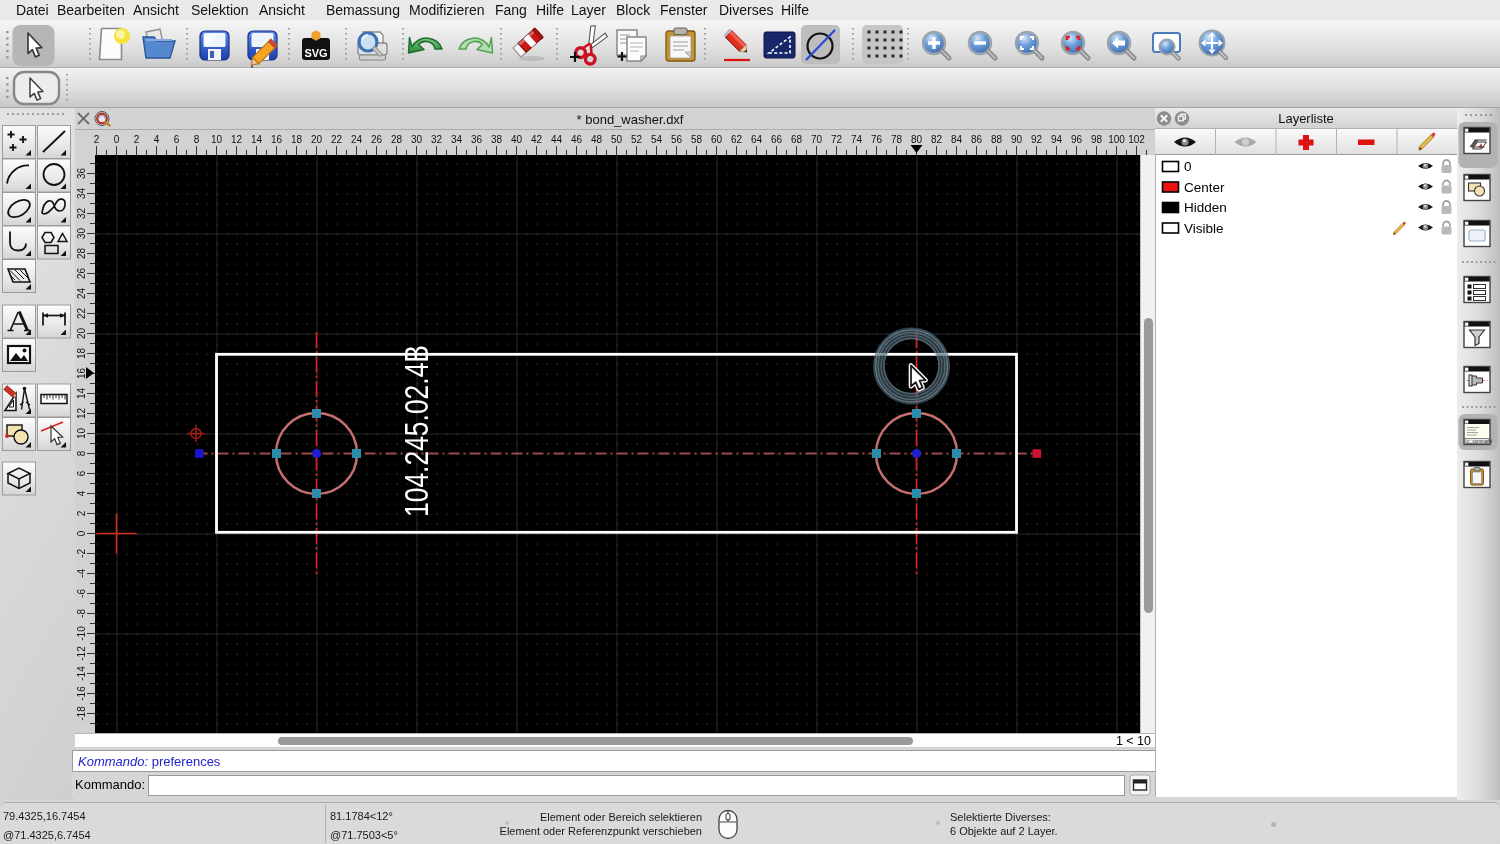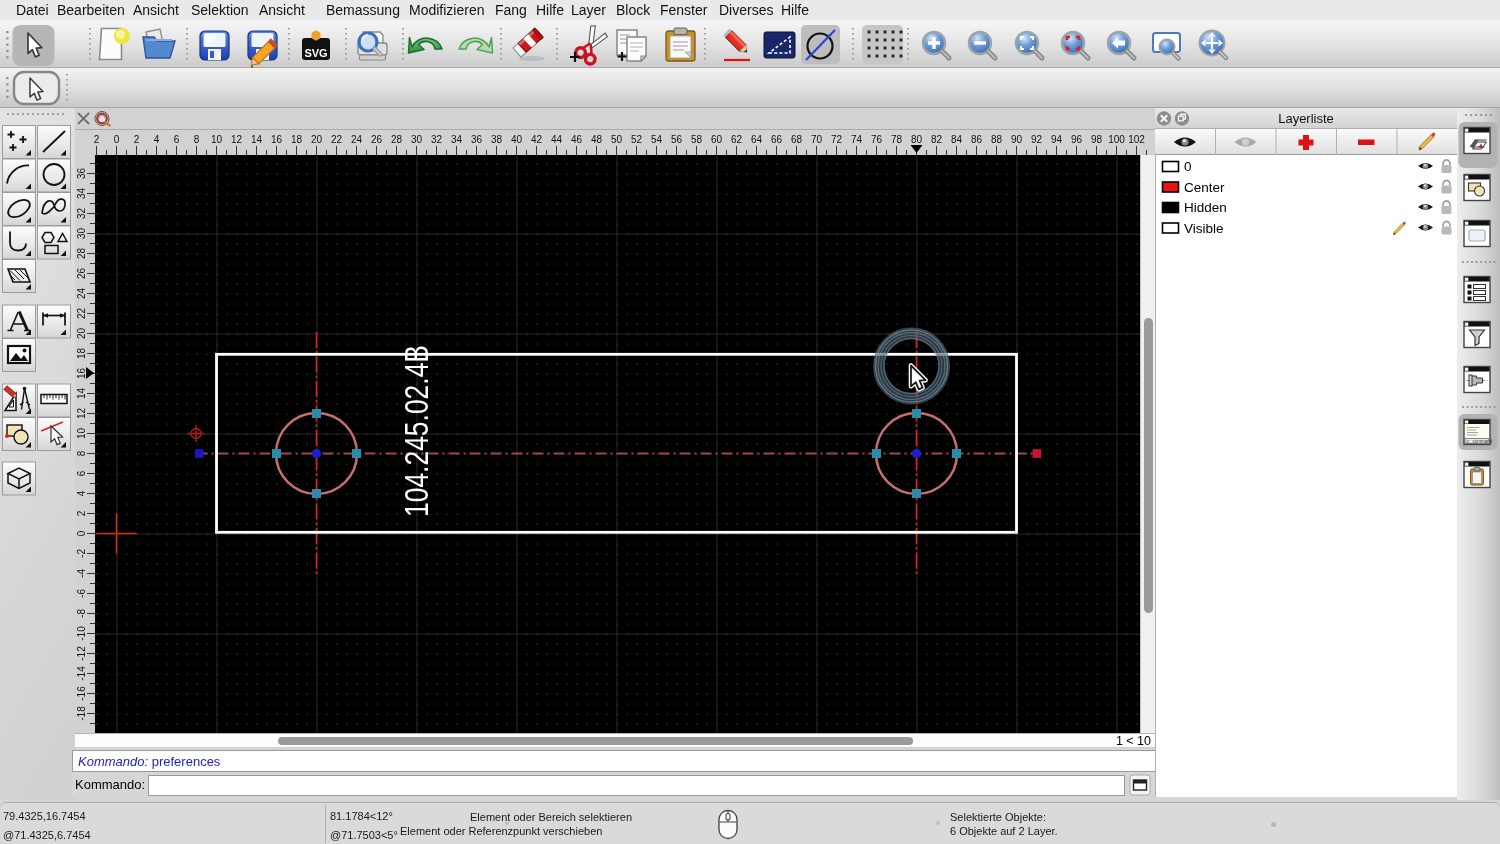--- a/index.html
+++ b/index.html
@@ -432,20 +432,21 @@
         <g fill="none" stroke="#111" stroke-width="1.5">
           <path d="M6,12 L17,6.5 28,12 17,17.5 Z"></path>
           <path d="M6,12 V21.5 L17,27 28,21.5 V12"></path>
           <path d="M17,17.5 V27"></path>
         </g>
         <use href="#corner"></use>
       </g>
 </svg>
 </div>
 <div id="tabbar" class="abs">
+    <span id="tabtitle">* bond_washer.dxf</span>
 <svg style="position:absolute;left:1px;top:3px" width="45" height="16" viewBox="0 0 45 16">
 <path d="M2,2 L13,13 M13,2 L2,13" stroke="#6e6e6e" stroke-width="1.8"></path>
 <circle cx="26" cy="7.5" r="7" fill="#d8d8e8" stroke="#555" stroke-width="1"></circle>
 <circle cx="26" cy="7.5" r="4.8" fill="#e8e8f4" stroke="#b03020" stroke-width="2.2"></circle>
 <path d="M29.5,11 l4,3.5" stroke="#c08030" stroke-width="2.5" stroke-linecap="round"></path>
 <path d="M23,7.5 a3,3 0 0 1 6,0" fill="none" stroke="#90a0c8" stroke-width="1.2"></path>
 </svg>
   </div>
 <div id="hruler" class="abs"><svg width="1080" height="25" viewBox="0 0 1080 25">
 <rect width="1080" height="25" fill="#d2d2d2"></rect>
@@ -813,24 +814,24 @@
 </g>
 </svg>
 </div>
 <div id="status" class="abs">
 <div style="left:3px;top:7px">79.4325,16.7454</div>
 <div style="left:3px;top:26px">@71.4325,6.7454</div>
 <div style="left:325px;top:2px;width:1px;height:38px;background:#b0b0b0"></div>
 <div style="left:330px;top:7px">81.1784&lt;12°</div>
 <div style="left:330px;top:26px">@71.7503&lt;5°</div>
 <div style="left:505px;top:18px;width:4px;height:4px;border-radius:2px;background:#bdbdbd"></div>
-<div style="left:400px;top:8px;width:302px;text-align:center">Element oder Bereich selektieren</div>
-<div style="left:400px;top:22px;width:302px;text-align:left">Element oder Referenzpunkt verschieben</div>
+<div style="left:400px;top:8px;width:302px;text-align:right">Element oder Bereich selektieren</div>
+<div style="left:400px;top:22px;width:302px;text-align:right">Element oder Referenzpunkt verschieben</div>
 <div style="left:716px;top:6px"><svg width="24" height="32" viewBox="0 0 24 32">
         <rect x="3" y="1.5" width="18" height="28" rx="9" fill="#fcfcfc" stroke="#444" stroke-width="1.3"></rect>
         <path d="M12,1.5 V13 M3.5,13 H20.5" stroke="#444" stroke-width="1.1"></path>
         <rect x="10" y="4.5" width="4" height="6.5" rx="2" fill="#fff" stroke="#444" stroke-width="1.1"></rect>
       </svg></div>
 <div style="left:936px;top:18px;width:4px;height:4px;border-radius:2px;background:#bdbdbd"></div>
-<div style="left:950px;top:8px">Selektierte Objekte:</div>
+<div style="left:950px;top:8px">Selektierte Diverses:</div>
 <div style="left:950px;top:22px">6 Objekte auf 2 Layer.</div>
 <div style="left:1271px;top:19px;width:5px;height:5px;border-radius:2.5px;background:#b5b5b5"></div>
 </div>
 
 </body></html>

